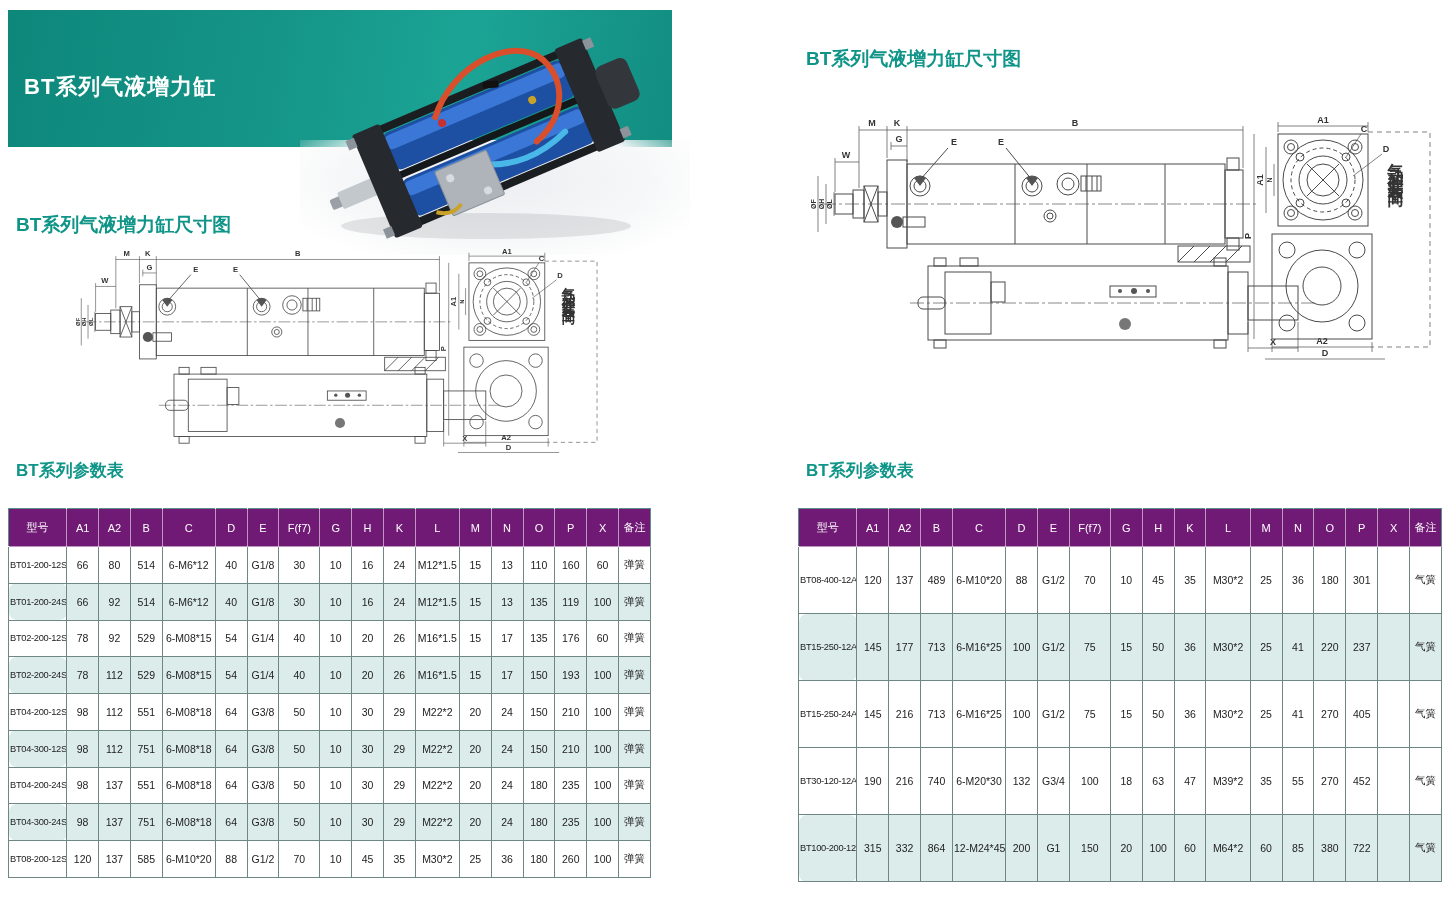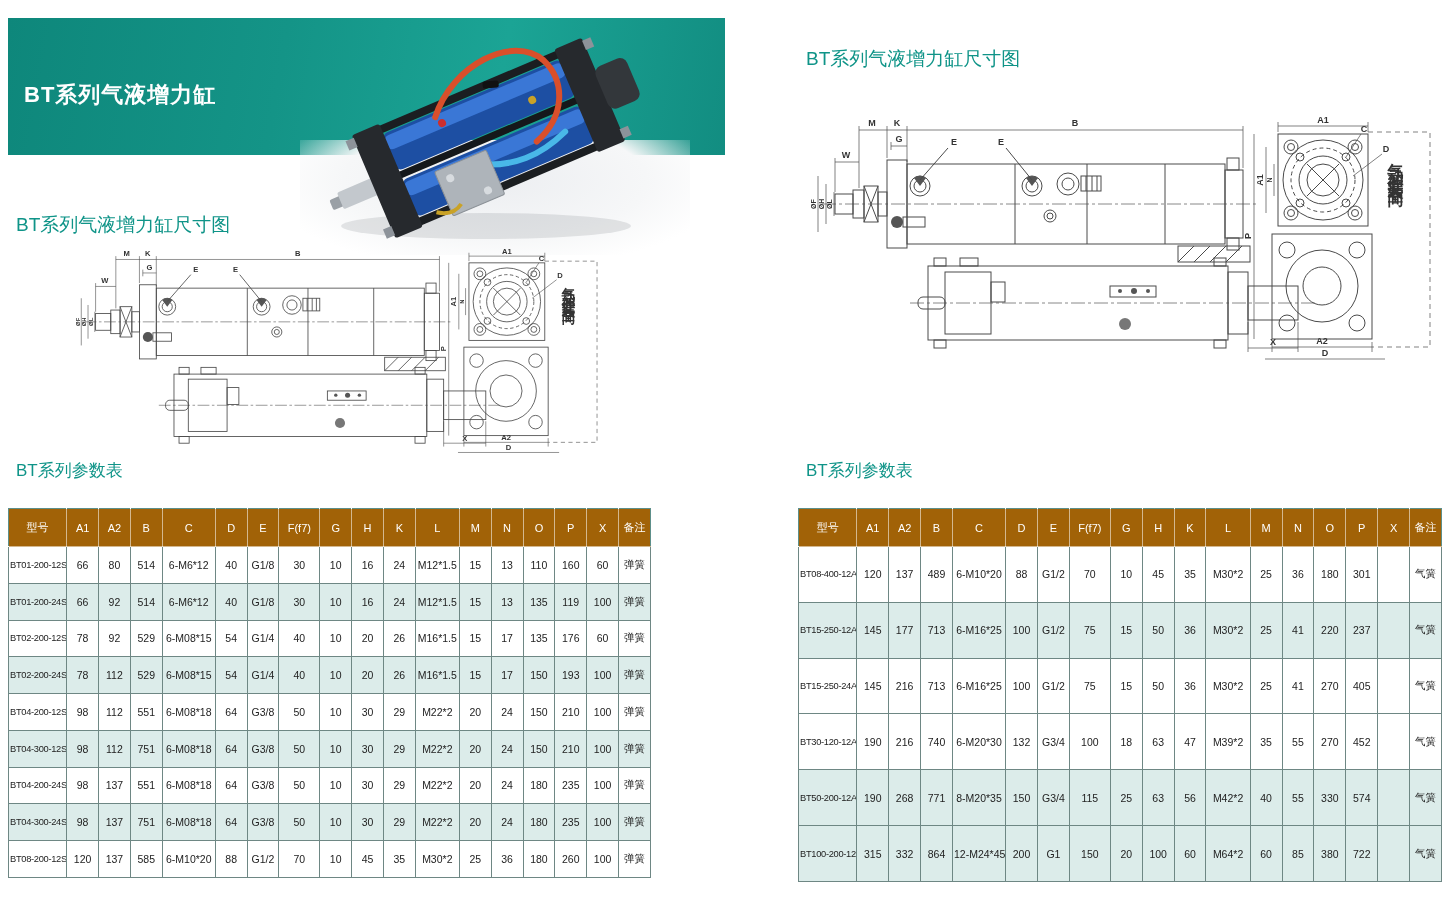--- a/index.html
+++ b/index.html
@@ -2,32 +2,32 @@
 <html><head>
 <meta charset="utf-8">
 <style>
   html,body{margin:0;padding:0;}
   body{
     width:1450px;height:900px;position:relative;background:#ffffff;
     font-family:"Liberation Sans","DejaVu Sans",sans-serif;overflow:hidden;
   }
   
   .banner{
-    position:absolute;left:8px;top:18px;width:717px;height:137px;
+    position:absolute;left:8px;top:10px;width:664px;height:137px;
     background:radial-gradient(ellipse at 62% 35%, #1aa294 0%, #14948 7 45%, #0f897d 100%);
     background:linear-gradient(100deg,#0e877b 0%,#149487 38%,#1ba495 68%,#128d81 100%);
   }
   .banner h1{margin:0;padding:62px 0 0 16px;color:#ffffff;font-size:22px;font-weight:bold;letter-spacing:1px;}
   .photo-floor{
     position:absolute;left:300px;top:140px;width:390px;height:115px;
     background:radial-gradient(ellipse at 50% 35%, #eceef1 0%, #f6f7f8 55%, rgba(255,255,255,0) 85%);
   }
   .product{position:absolute;left:316px;top:0px;width:336px;height:250px;}
   
-  .sec-title{position:absolute;margin:0;color:#0f9488;font-weight:normal;white-space:nowrap;}
+  .sec-title{position:absolute;margin:0;color:#0f9488;font-weight:bold;white-space:nowrap;}
   #lt-diagram-title{left:16px;top:212px;font-size:19px;}
   #rt-diagram-title{left:806px;top:46px;font-size:19px;}
   #lt-table-title{left:16px;top:459px;font-size:17px;}
   #rt-table-title{left:806px;top:459px;font-size:17px;}
   
   .diagram{position:absolute;}
   #left-diagram{left:74px;top:246px;width:532px;height:209px;}
   #right-diagram{left:810px;top:114px;width:630px;height:248px;}
   .diagram svg{width:100%;height:100%;display:block;}
   .dl *{stroke:#4a4a4a;stroke-width:1;fill:none;}
@@ -43,31 +43,31 @@
     writing-mode:vertical-rl;letter-spacing:4px;font-family:"Liberation Sans",sans-serif;
   }
   
   table.params{
     position:absolute;border-collapse:collapse;table-layout:fixed;
     font-size:10.5px;color:#222;border:1.5px solid #5d8f8a;background:#fff;
   }
   #left-table{left:8px;top:508px;width:643px;height:370px;}
   #right-table{left:798px;top:508px;width:644px;height:374px;}
   table.params th{
-    background:#a16207;color:#fff;font-weight:normal;font-size:11px;
+    background:#701a75;color:#fff;font-weight:normal;font-size:11px;
     border:1px solid rgba(255,255,255,.55);border-top:none;height:37px;padding:0 1px;
   }
   table.params th:first-child{border-left:none;}
   table.params th:last-child{border-right:none;}
   table.params td{
     border:1px solid #6e8784;text-align:center;padding:0 1px;background:#ffffff;
     overflow:hidden;white-space:nowrap;
   }
   table.params tr.alt td{background:#dcecea;}
-  table.params td.model{font-size:9.3px;letter-spacing:-0.3px;}
+  table.params td.model{font-size:9.3px;letter-spacing:-0.3px;border-radius:8px;}
   table.params th:nth-child(1){width:8.6%;}
   table.params th:nth-child(5){width:7.8%;}
   table.params th:nth-child(8){width:5.9%;text-align:center;}
   table.params th:nth-child(12){width:6.4%;}
 </style>
 </head>
 <body>
 
 <div class="banner">
   <h1>BT系列气液增力缸</h1>
@@ -731,40 +731,20 @@
         <td>47</td>
         <td>M39*2</td>
         <td>35</td>
         <td>55</td>
         <td>270</td>
         <td>452</td>
         <td></td>
         <td>气簧</td>
       </tr>
       <tr class="alt">
-        <td class="model">BT50-200-12A</td>
-        <td>190</td>
-        <td>268</td>
-        <td>771</td>
-        <td>8-M20*35</td>
-        <td>150</td>
-        <td>G3/4</td>
-        <td>115</td>
-        <td>25</td>
-        <td>63</td>
-        <td>56</td>
-        <td>M42*2</td>
-        <td>40</td>
-        <td>55</td>
-        <td>330</td>
-        <td>574</td>
-        <td></td>
-        <td>气簧</td>
-      </tr>
-      <tr class="alt">
         <td class="model">BT100-200-12A</td>
         <td>315</td>
         <td>332</td>
         <td>864</td>
         <td>12-M24*45</td>
         <td>200</td>
         <td>G1</td>
         <td>150</td>
         <td>20</td>
         <td>100</td>

